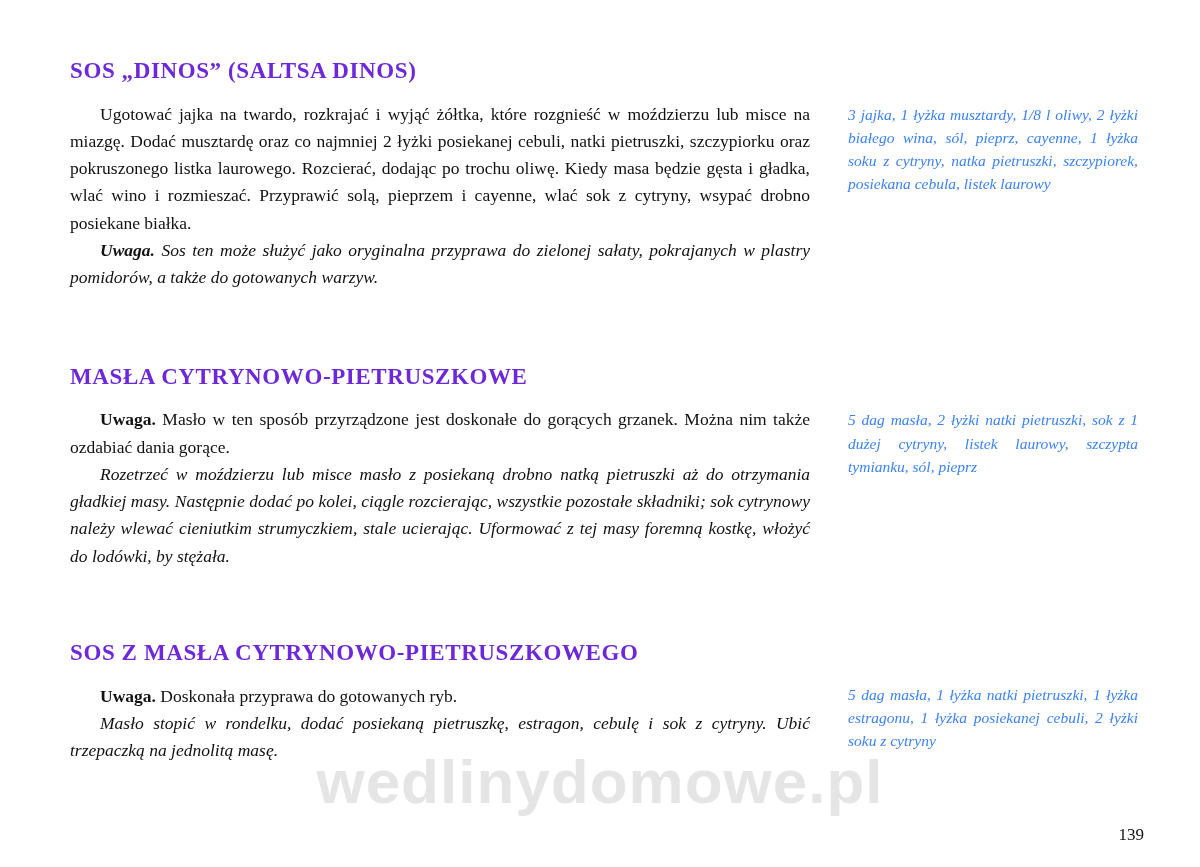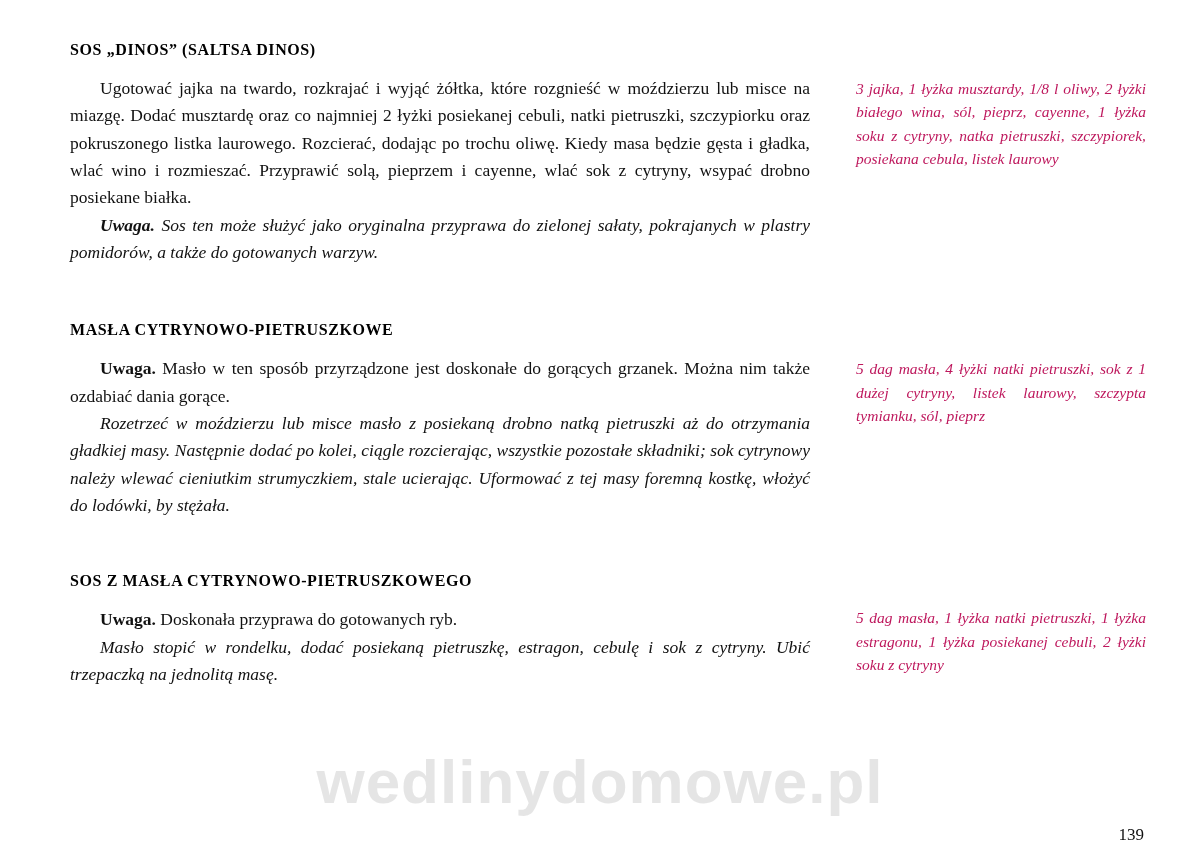--- a/index.html
+++ b/index.html
@@ -41,46 +41,46 @@
   }
 
   .recipe {
     position: relative;
     display: block;
   }
 
   h2.recipe-title {
     font-family: "Liberation Serif", serif;
     font-weight: bold;
-    font-size: 16px;
+    font-size: 23px;
     letter-spacing: 0.6px;
-    color: #000000;
-    margin: 0 0 16px 0;
+    color: #6d28d9;
+    margin: 17px 0 16px 0;
     line-height: 1.2;
   }
 
   .recipe-body {
     display: flex;
     align-items: flex-start;
     gap: 16px;
   }
   .col-main {
     width: 740px;
     flex: 0 0 740px;
   }
   .col-side {
     width: 290px;
     flex: 0 0 290px;
-    margin-left: 30px;
+    margin-left: 22px;
     font-style: italic;
     font-size: 15.5px;
     line-height: 1.5;
     text-align: justify;
     text-justify: inter-word;
-    color: #be185d;
+    color: #3b82f6;
   }
   .col-side.offset-1 { padding-top: 2px; }
   .col-side.offset-2 { padding-top: 2px; }
   .col-side.offset-3 { padding-top: 0px; font-family: Liberation Serif, serif; }
 
   p.para {
     margin: 0;
     font-size: 17.5px;
     line-height: 1.56;
     text-align: justify;
@@ -121,21 +121,21 @@
 
   <div class="spacer-sec"></div>
 
   <section class="recipe">
     <h2 class="recipe-title">MASŁA  CYTRYNOWO-PIETRUSZKOWE</h2>
     <div class="recipe-body">
       <div class="col-main">
         <p class="para"><span class="nb">Uwaga.</span><span> Masło w ten sposób przyrządzone jest doskonałe do gorących grzanek. Można nim także ozdabiać dania gorące.</span></p>
         <p class="para">Rozetrzeć w moździerzu lub misce masło z posiekaną drobno natką pietruszki aż do otrzymania gładkiej masy. Następnie dodać po kolei, ciągle rozcierając, wszystkie pozostałe składniki; sok cytrynowy należy wlewać cieniutkim strumyczkiem, stale ucierając. Uformować z tej masy foremną kostkę, włożyć do lodówki, by stężała.</p>
       </div>
-      <div class="col-side offset-2">5 dag masła, 4 łyżki natki pietruszki, sok z 1 dużej cytryny, listek laurowy, szczypta tymianku, sól, pieprz</div>
+      <div class="col-side offset-2">5 dag masła, 2 łyżki natki pietruszki, sok z 1 dużej cytryny, listek laurowy, szczypta tymianku, sól, pieprz</div>
     </div>
   </section>
 
   <div class="spacer-sec2"></div>
 
   <section class="recipe">
     <h2 class="recipe-title">SOS Z MASŁA CYTRYNOWO-PIETRUSZKOWEGO</h2>
     <div class="recipe-body">
       <div class="col-main">
         <p class="para"><span class="nb">Uwaga.</span><span> Doskonała przyprawa do gotowanych ryb.</span></p>

